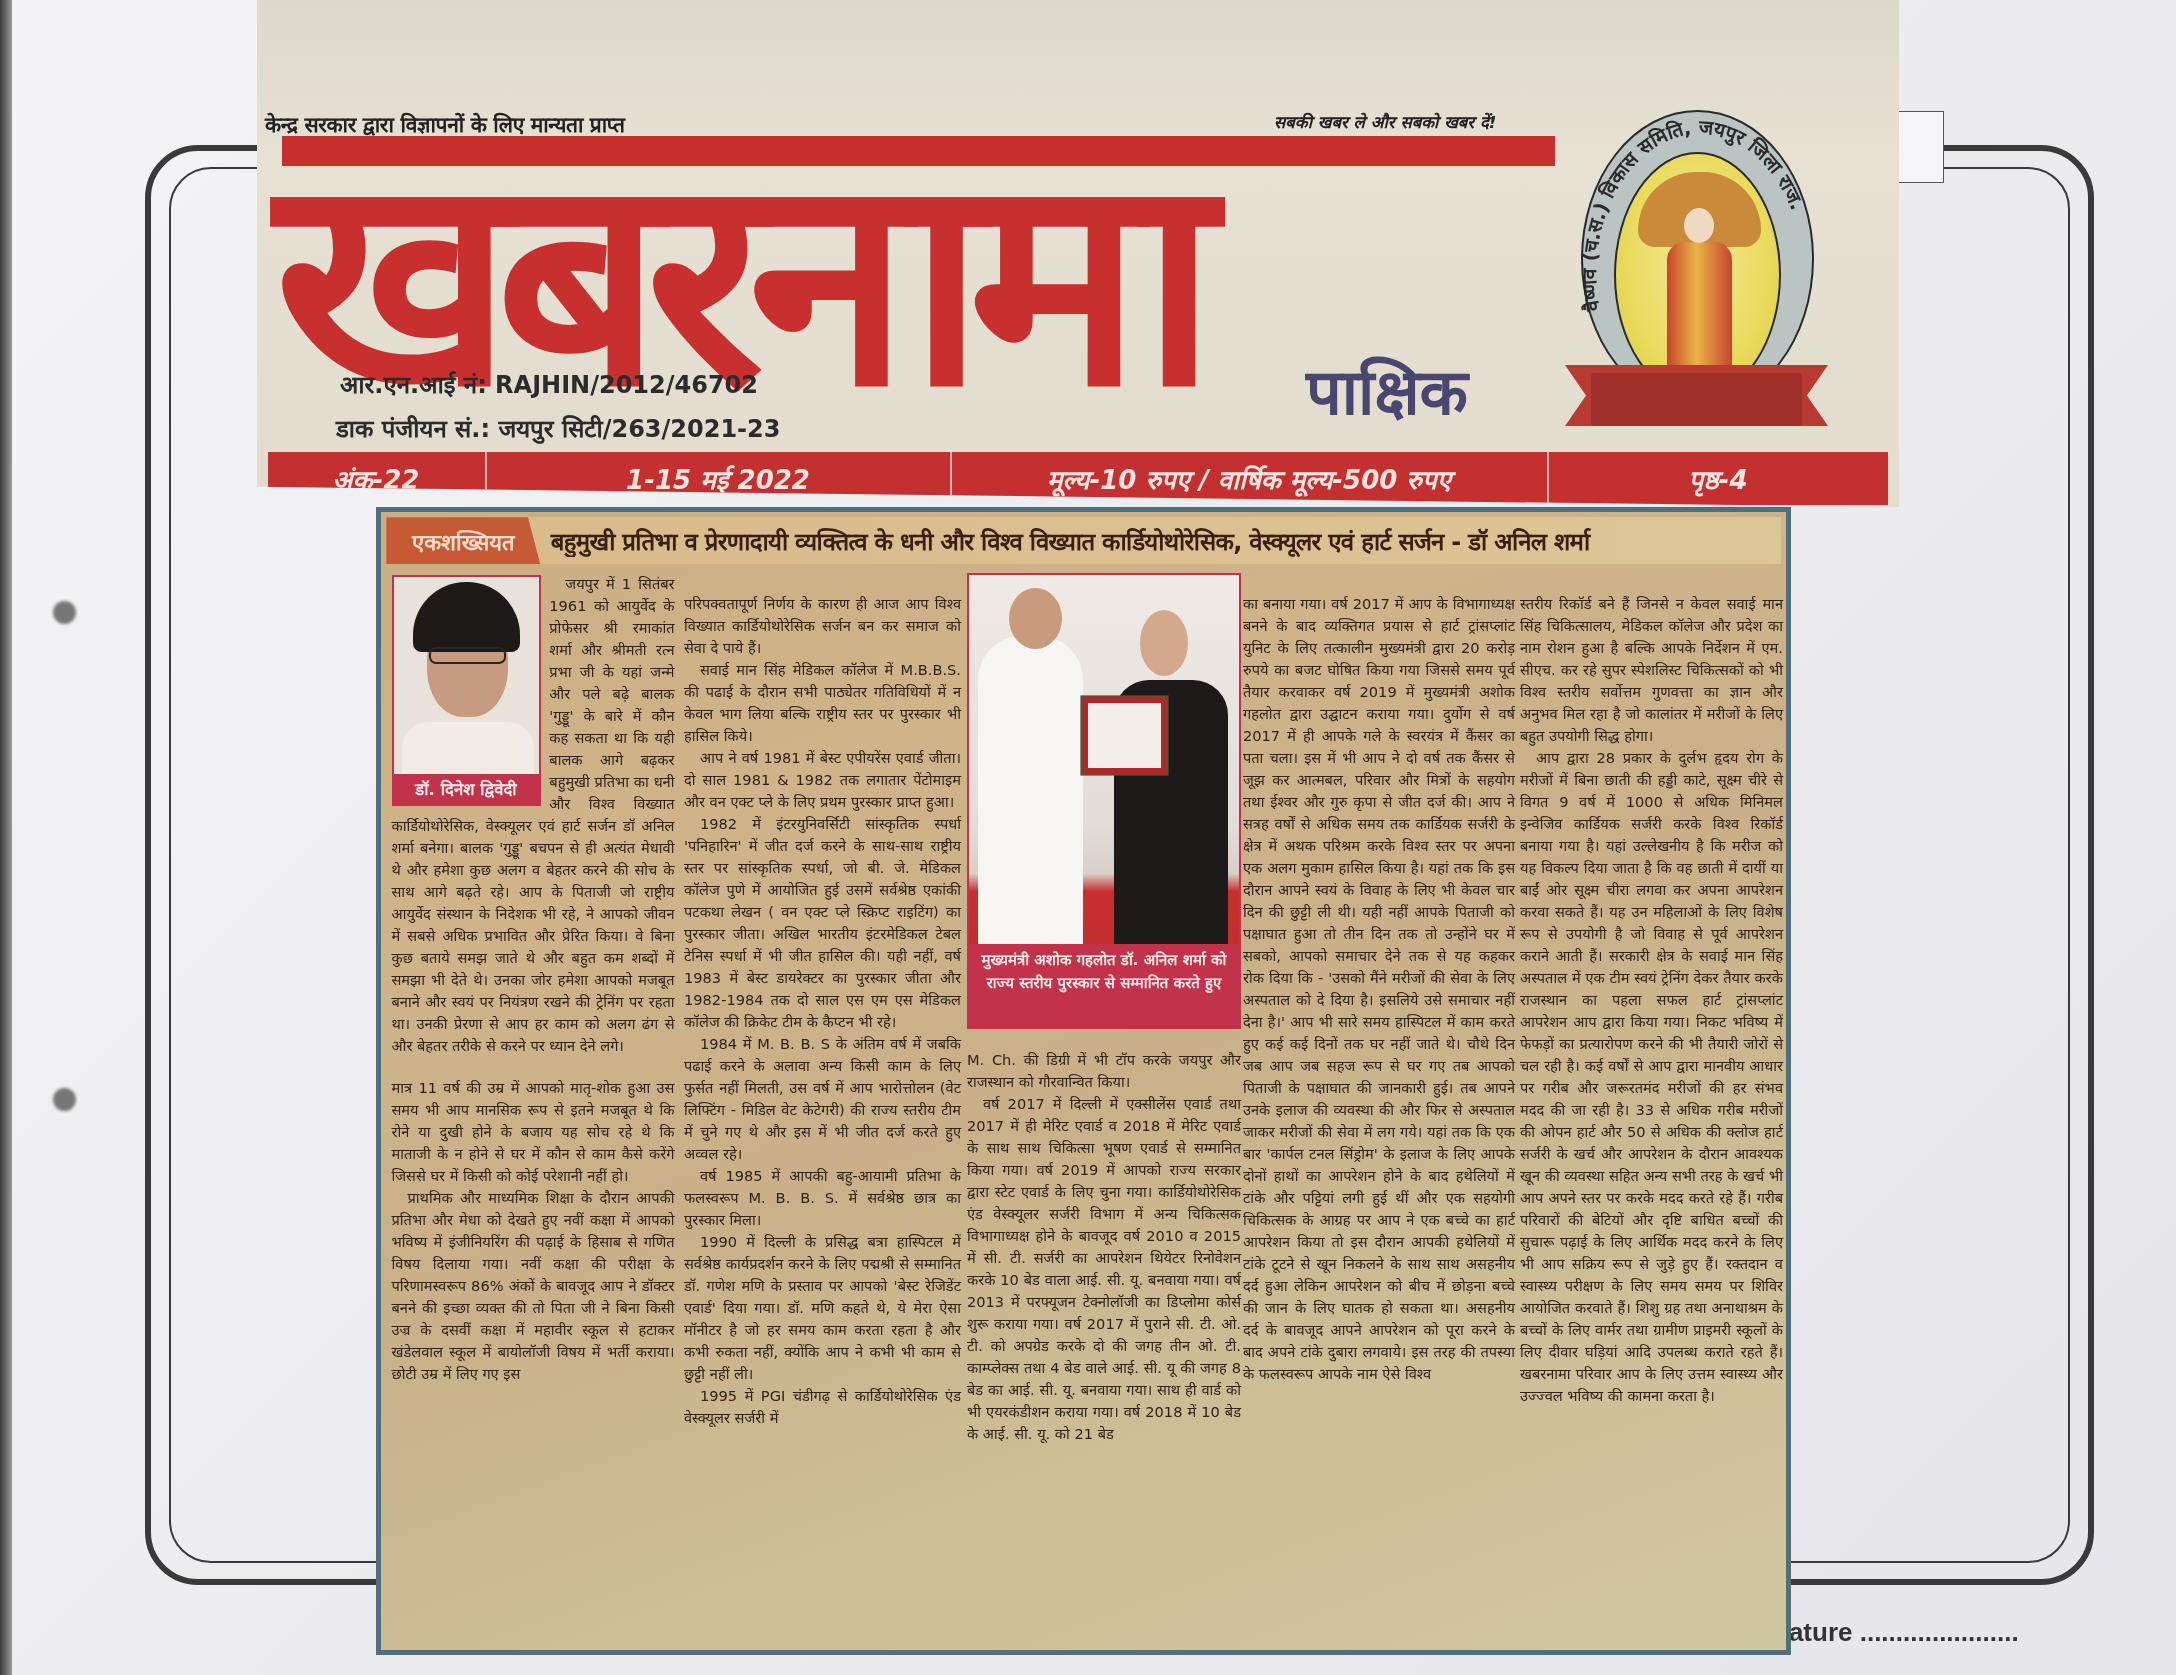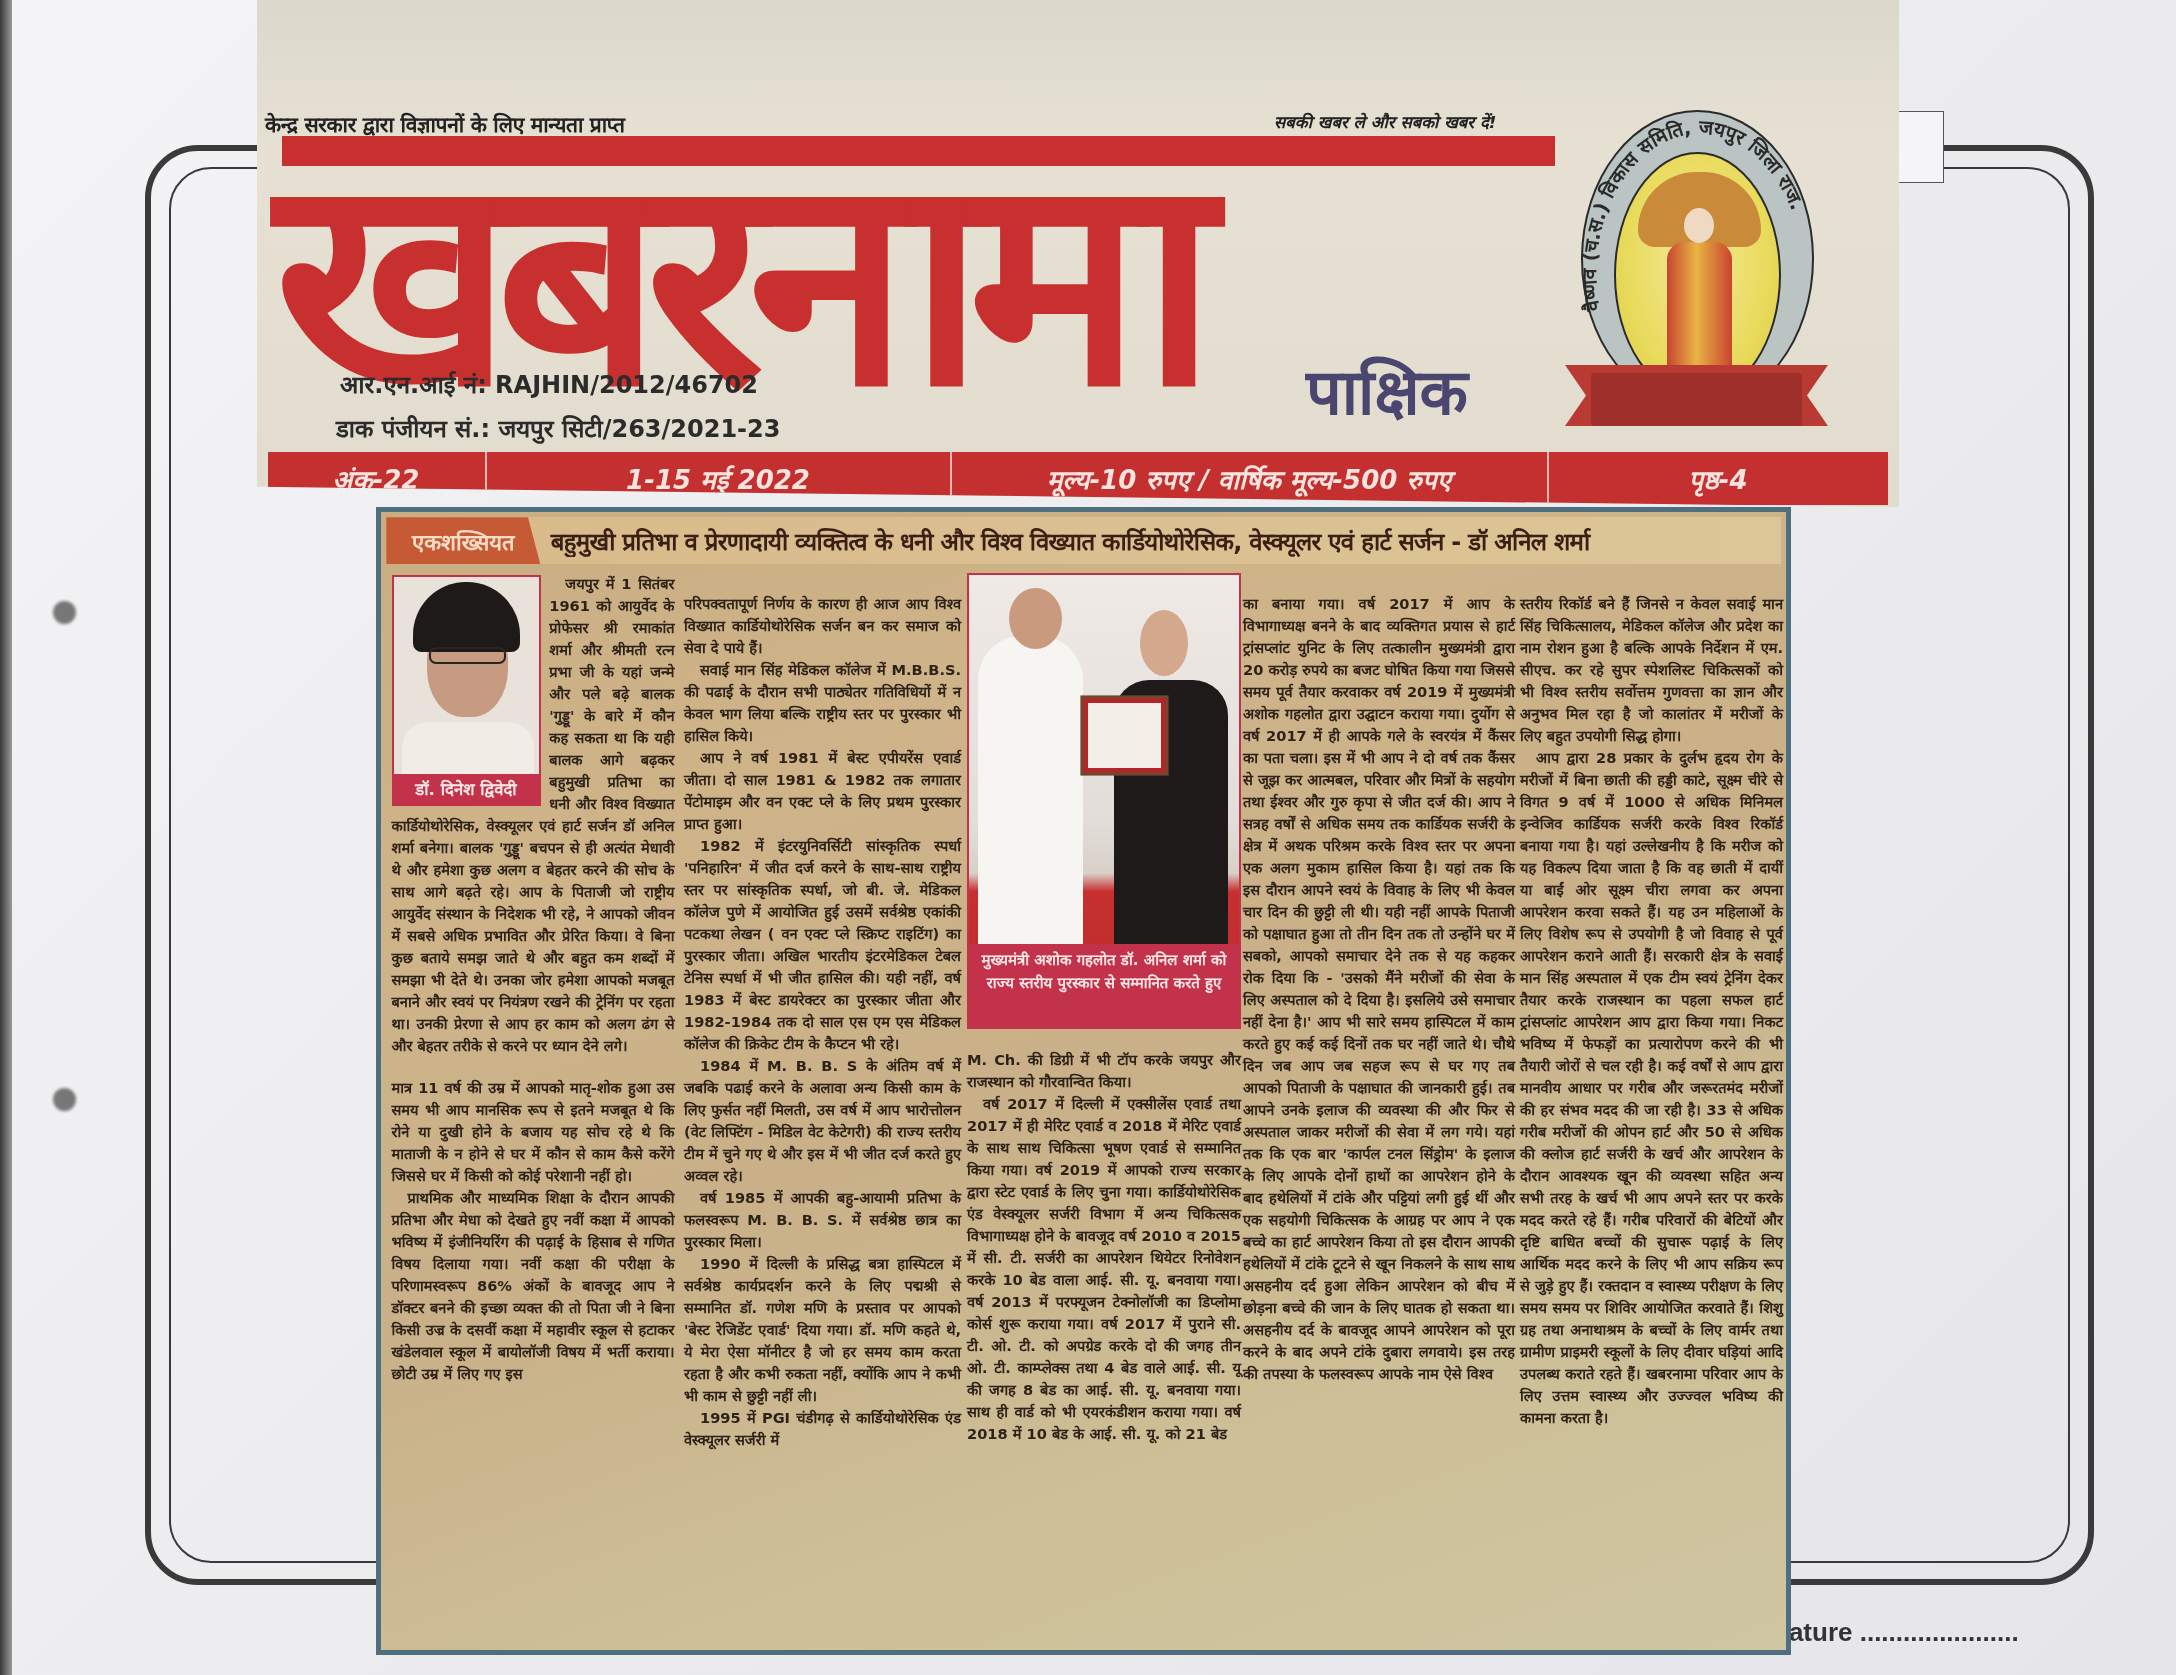--- a/index.html
+++ b/index.html
@@ -103,21 +103,21 @@
     height: 47px; width: 154px; background: #c65a34; color: #f6dcc6;
     font-size: 22px; font-weight: bold; display: flex; align-items: center; justify-content: center;
     clip-path: polygon(0 0, 92% 0, 100% 100%, 0 100%);
   }
   .headline {
     flex: 1; padding-left: 10.5px; font-size: 24px; font-weight: bold; color: #3a1f14; letter-spacing: -0.7px; white-space: nowrap; overflow: hidden;
   }
   .col {
     position: absolute; top: 61px; font-size: 14.6px; line-height: 22px; text-align: justify; color: #2e2218;
   }
-  .col p { text-indent: 16px; font-weight: bold; }
+  .col p { text-indent: 16px; }
   .col p.noindent { text-indent: 0; margin-top: 20px; }
   .col1 { left: 10.5px; width: 283px; }
   .col2 { left: 303px; width: 277px; }
   .col3 { left: 586px; width: 274px; }
   .col4 { left: 862px; width: 272px; }
   .col5 { left: 1139px; width: 263px; }
   .portrait {
     float: left; width: 149px; height: 231px; margin: 1.8px 8.8px 5.3px 0;
     border: 2.6px solid #c2324a; background: #e8e2da; position: relative; overflow: hidden;
   }

